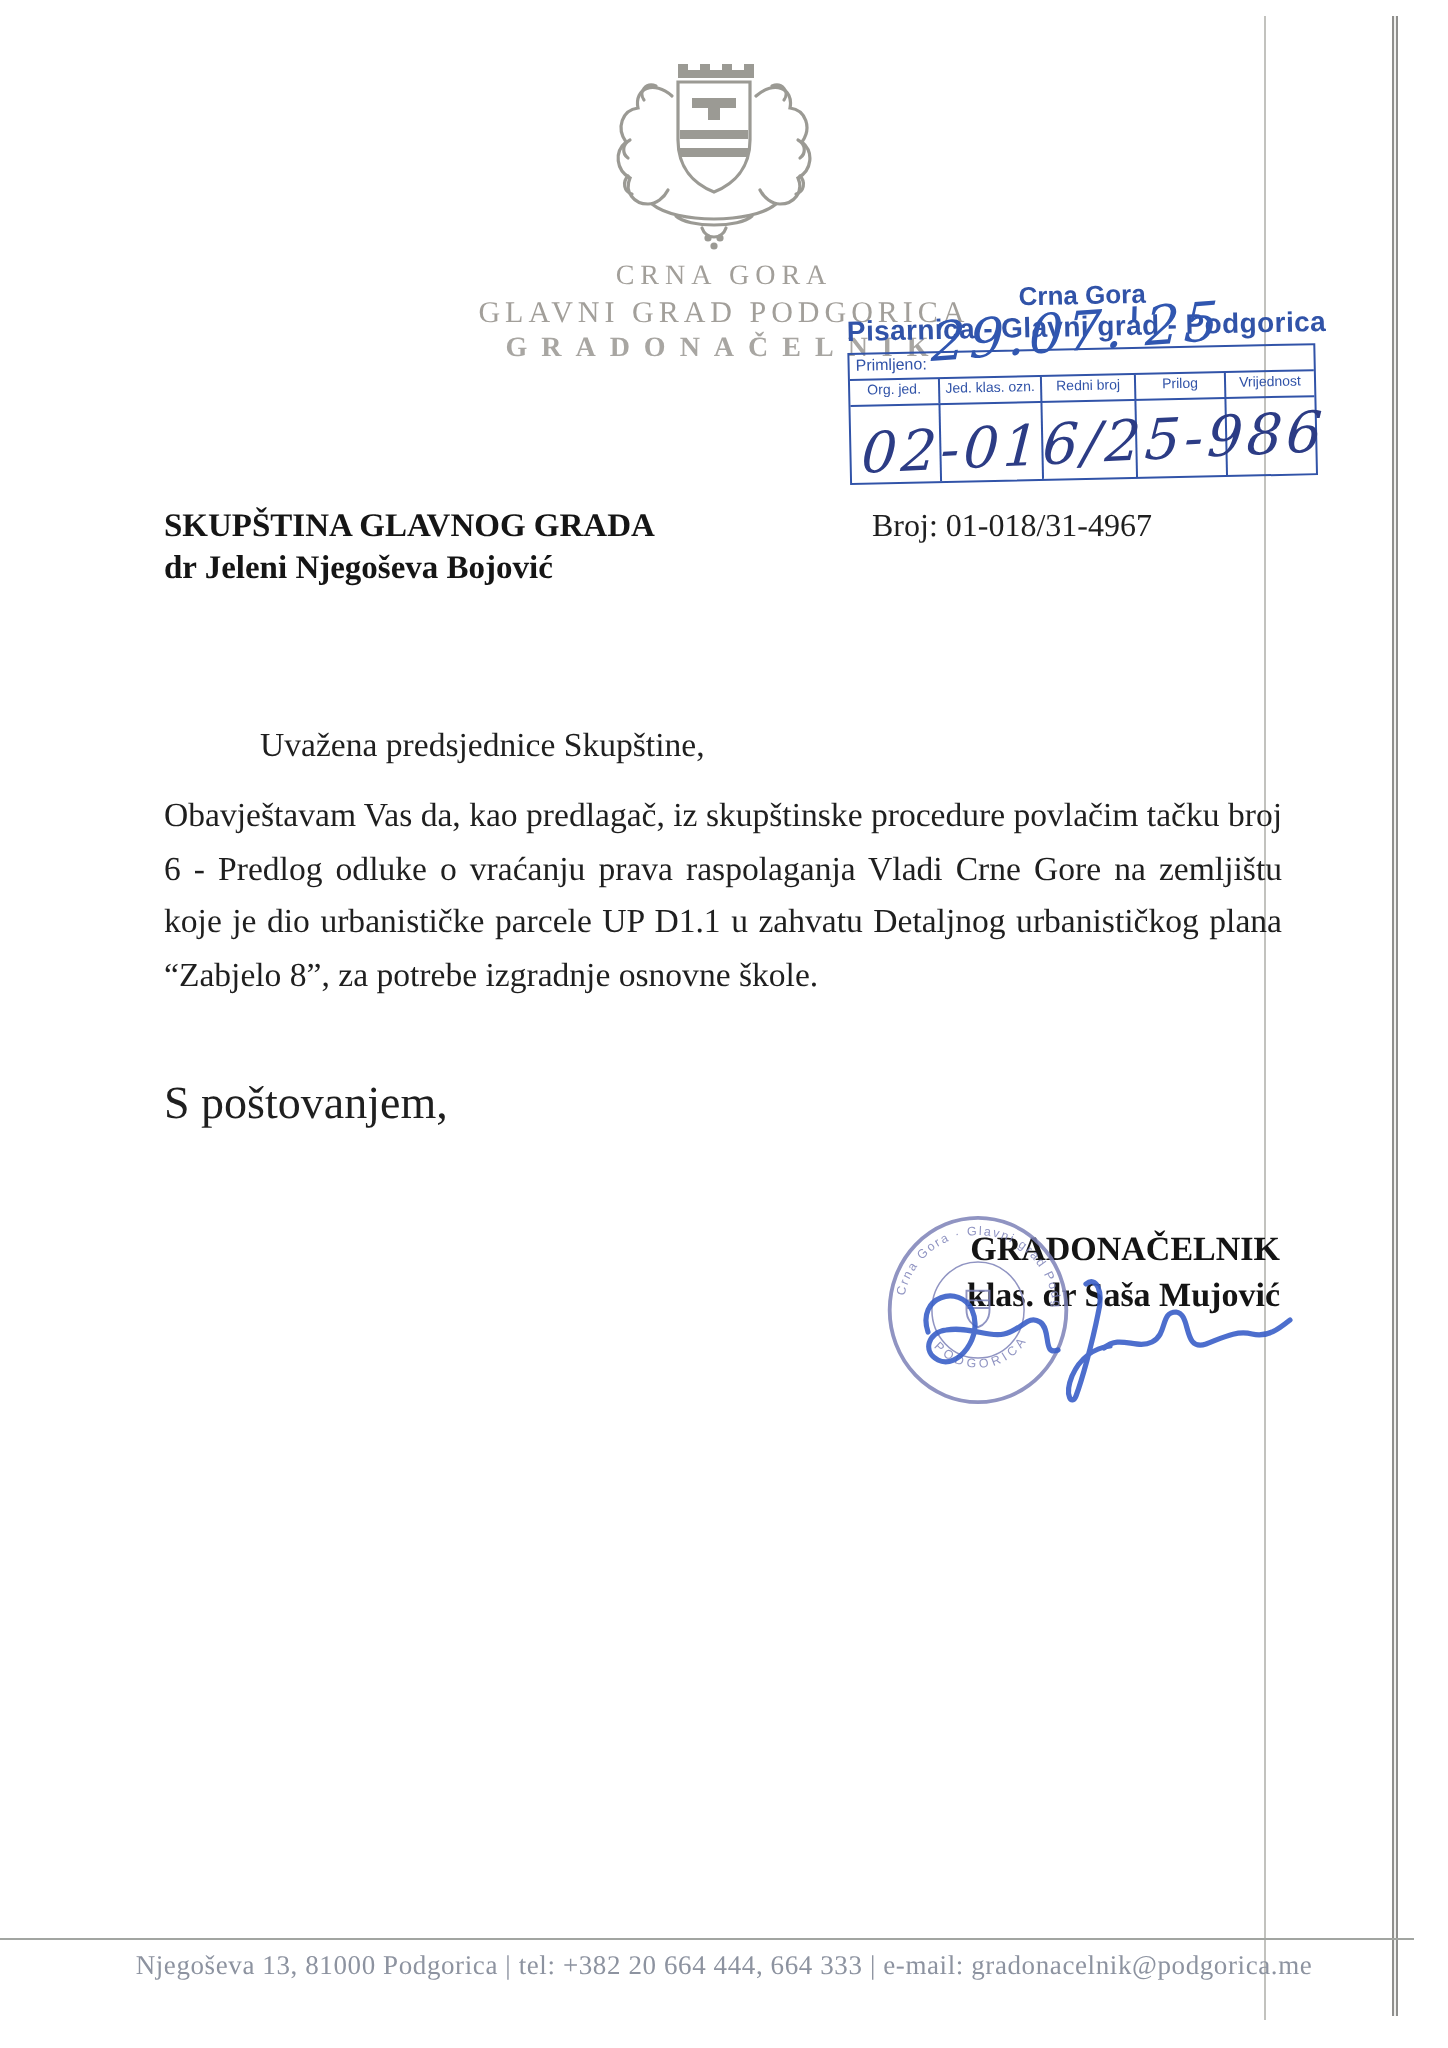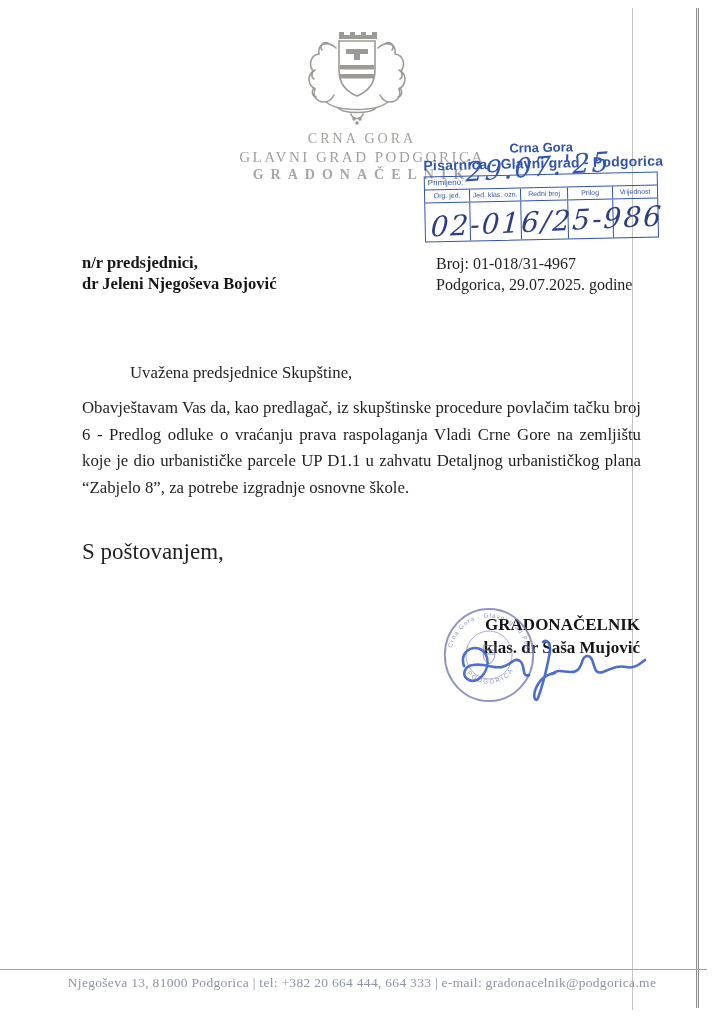--- a/index.html
+++ b/index.html
@@ -112,27 +112,26 @@
       <div class="cell c3"></div>
       <div class="cell c4"></div>
       <div class="cell c5"></div>
     </div>
   </div>
   <div class="hw hw-date">29.07.'25</div>
   <div class="hw hw-num">02-016/25-986</div>
 </div>
 
 <div class="abs recipient">
-  <div>n/r predsjednici,</div>
+  <div>SKUPŠTINA GLAVNOG GRADA</div>
   <div>dr Jeleni Njegoševa Bojović</div>
 </div>
 
 <div class="abs reference">
   <div>Broj: 01-018/31-4967</div>
-  <div>Podgorica, 29.07.2025. godine</div>
 </div>
 
 <div class="abs salutation">Uvažena predsjednice Skupštine,</div>
 <div class="abs paragraph">Obavještavam Vas da, kao predlagač, iz skupštinske procedure povlačim tačku broj 6 - Predlog odluke o vraćanju prava raspolaganja Vladi Crne Gore na zemljištu koje je dio urbanističke parcele UP D1.1 u zahvatu Detaljnog urbanističkog plana “Zabjelo 8”, za potrebe izgradnje osnovne škole.</div>
 <div class="abs closing">S poštovanjem,</div>
 
 <div class="abs sigblock">
   <div>GRADONAČELNIK</div>
   <div>klas. dr Saša Mujović</div>
 </div>

